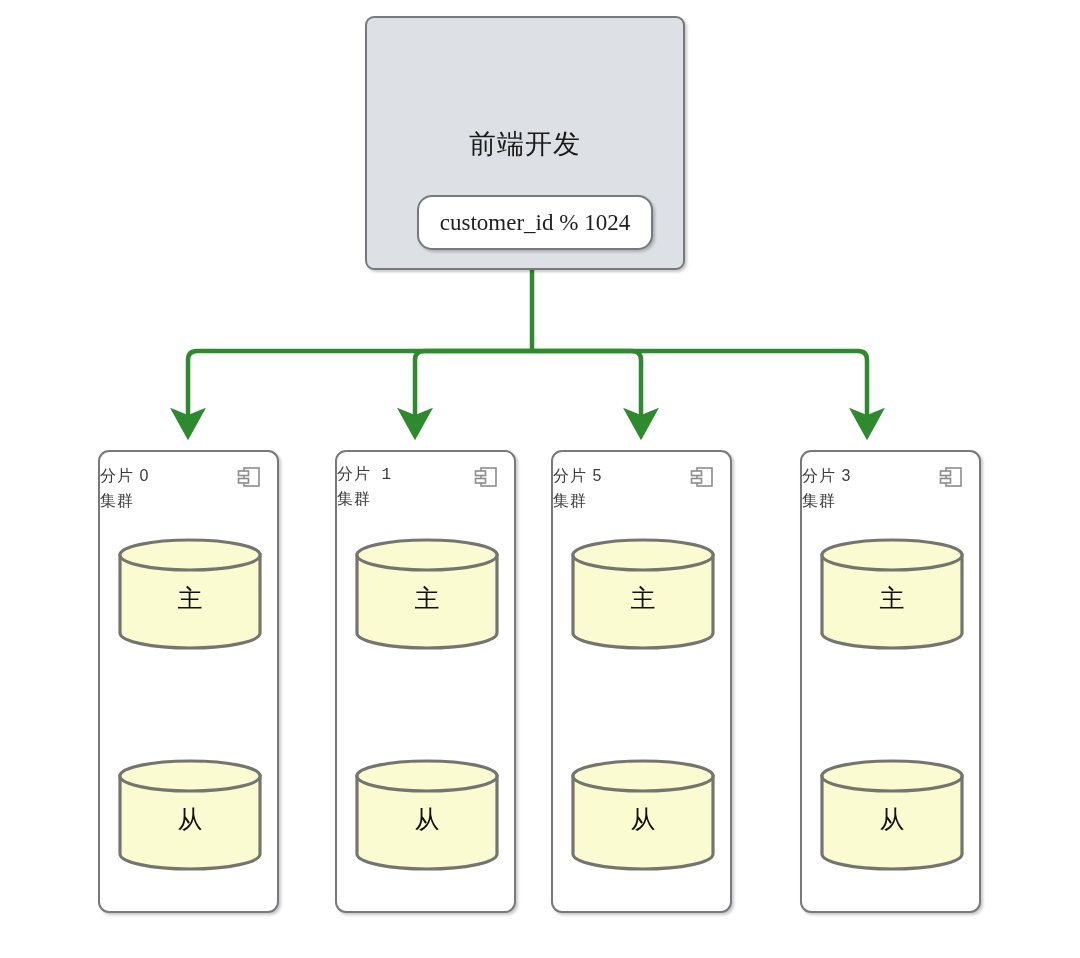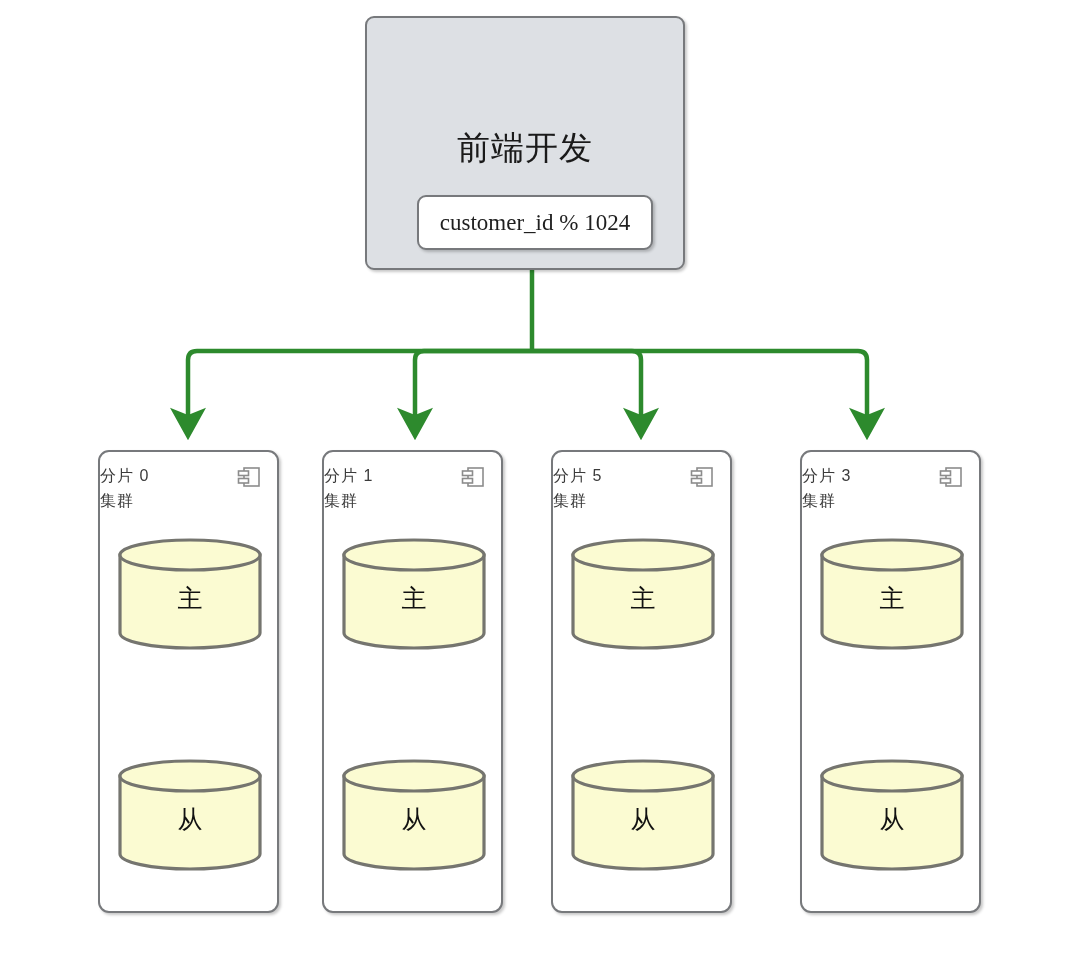--- a/index.html
+++ b/index.html
@@ -41,34 +41,34 @@
     border-radius: 9px;
     box-shadow: 2px 2px 3px rgba(0,0,0,0.22);
     box-sizing: border-box;
   }
   .frontend-title {
     position: absolute;
     left: 0;
     top: 113px;
     width: 100%;
     text-align: center;
-    font-size: 33px;
+    font-size: 27px;
     color: #1a1a1a;
     letter-spacing: 1px;
     line-height: 1;
   }
   .shard-key-box {
     position: absolute;
     left: 50px;
     top: 177px;
     width: 236px;
     height: 55px;
     background: #ffffff;
     border: 2px solid #77797c;
-    border-radius: 9px;
+    border-radius: 15px;
     box-shadow: 2px 2px 3px rgba(0,0,0,0.22);
     box-sizing: border-box;
     display: flex;
     align-items: center;
     justify-content: center;
   }
   .shard-key-text {
     font-family: "Liberation Serif", "DejaVu Serif", serif;
     font-size: 23px;
     color: #1f1f1f;
@@ -196,21 +196,21 @@
     </div>
     <div class="cyl cyl-replica">
       <svg width="146" height="114" viewBox="0 0 146 114">
         <path d="M3,18 L3,96 A70,15 0 0 0 143,96 L143,18 Z" fill="#fbfbd2" stroke="#75756f" stroke-width="3.2"></path>
         <ellipse cx="73" cy="18" rx="70" ry="15" fill="#fbfbd2" stroke="#75756f" stroke-width="3.2"></ellipse>
       </svg>
       <div class="cyl-label">从</div>
     </div>
   </div>
 
-  <div class="cluster" style="left:322px;">
+  <div class="cluster" style="left:335px;font-family:Liberation Mono, monospace;">
     <div class="cluster-label">
       <span>分片 1</span>
       <span class="line2">集群</span>
     </div>
     <svg class="component-icon" viewBox="0 0 24 22">
       <rect x="7" y="2" width="15" height="18" fill="none" stroke="#8c8c8c" stroke-width="1.6"></rect>
       <rect x="1.5" y="5" width="10" height="4.5" fill="#ffffff" stroke="#8c8c8c" stroke-width="1.6"></rect>
       <rect x="1.5" y="12.5" width="10" height="4.5" fill="#ffffff" stroke="#8c8c8c" stroke-width="1.6"></rect>
     </svg>
     <div class="cyl cyl-primary">

